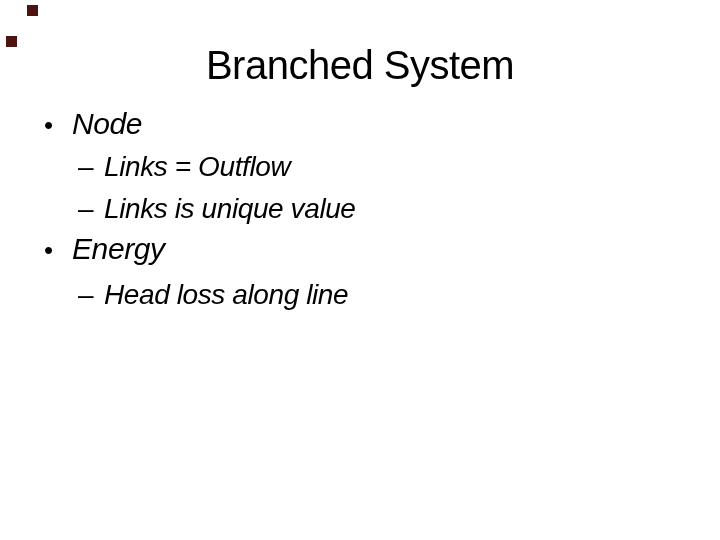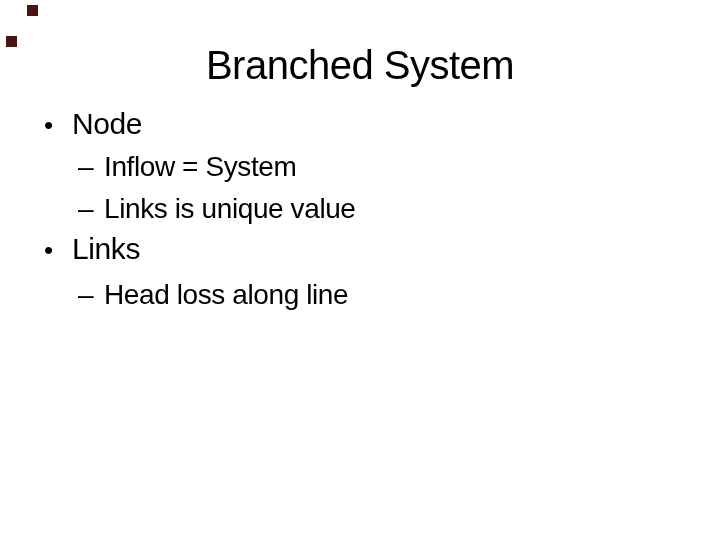--- a/index.html
+++ b/index.html
@@ -62,20 +62,21 @@
   .l1 .marker {
     width: 28px;
     font-size: 26px; 
   }
   .l2 .marker {
     width: 26px;
   }
   .txt {
     display: inline-block;
     letter-spacing: -0.4px;
+    font-style: italic;
   }
 
   
   #row0 { top: 109px; }
   #row1 { top: 153px; }
   #row2 { top: 195px; }
   #row3 { top: 234px; }
   #row4 { top: 281px; }
 </style>
 </head>
@@ -88,31 +89,31 @@
 
   <div class="slide-title">Branched System</div>
 
   <div id="row0" class="line l1">
     <span class="marker">•</span>
     <span class="txt">Node</span>
   </div>
 
   <div id="row1" class="line l2">
     <span class="marker">–</span>
-    <span class="txt">Inflow = System</span>
+    <span class="txt">Links = Outflow</span>
   </div>
 
   <div id="row2" class="line l2">
     <span class="marker">–</span>
     <span class="txt">Links is unique value</span>
   </div>
 
   <div id="row3" class="line l1">
     <span class="marker">•</span>
-    <span class="txt">Links</span>
+    <span class="txt">Energy</span>
   </div>
 
   <div id="row4" class="line l2">
     <span class="marker">–</span>
     <span class="txt">Head loss along line</span>
   </div>
 
 </div>
 
 </body></html>

